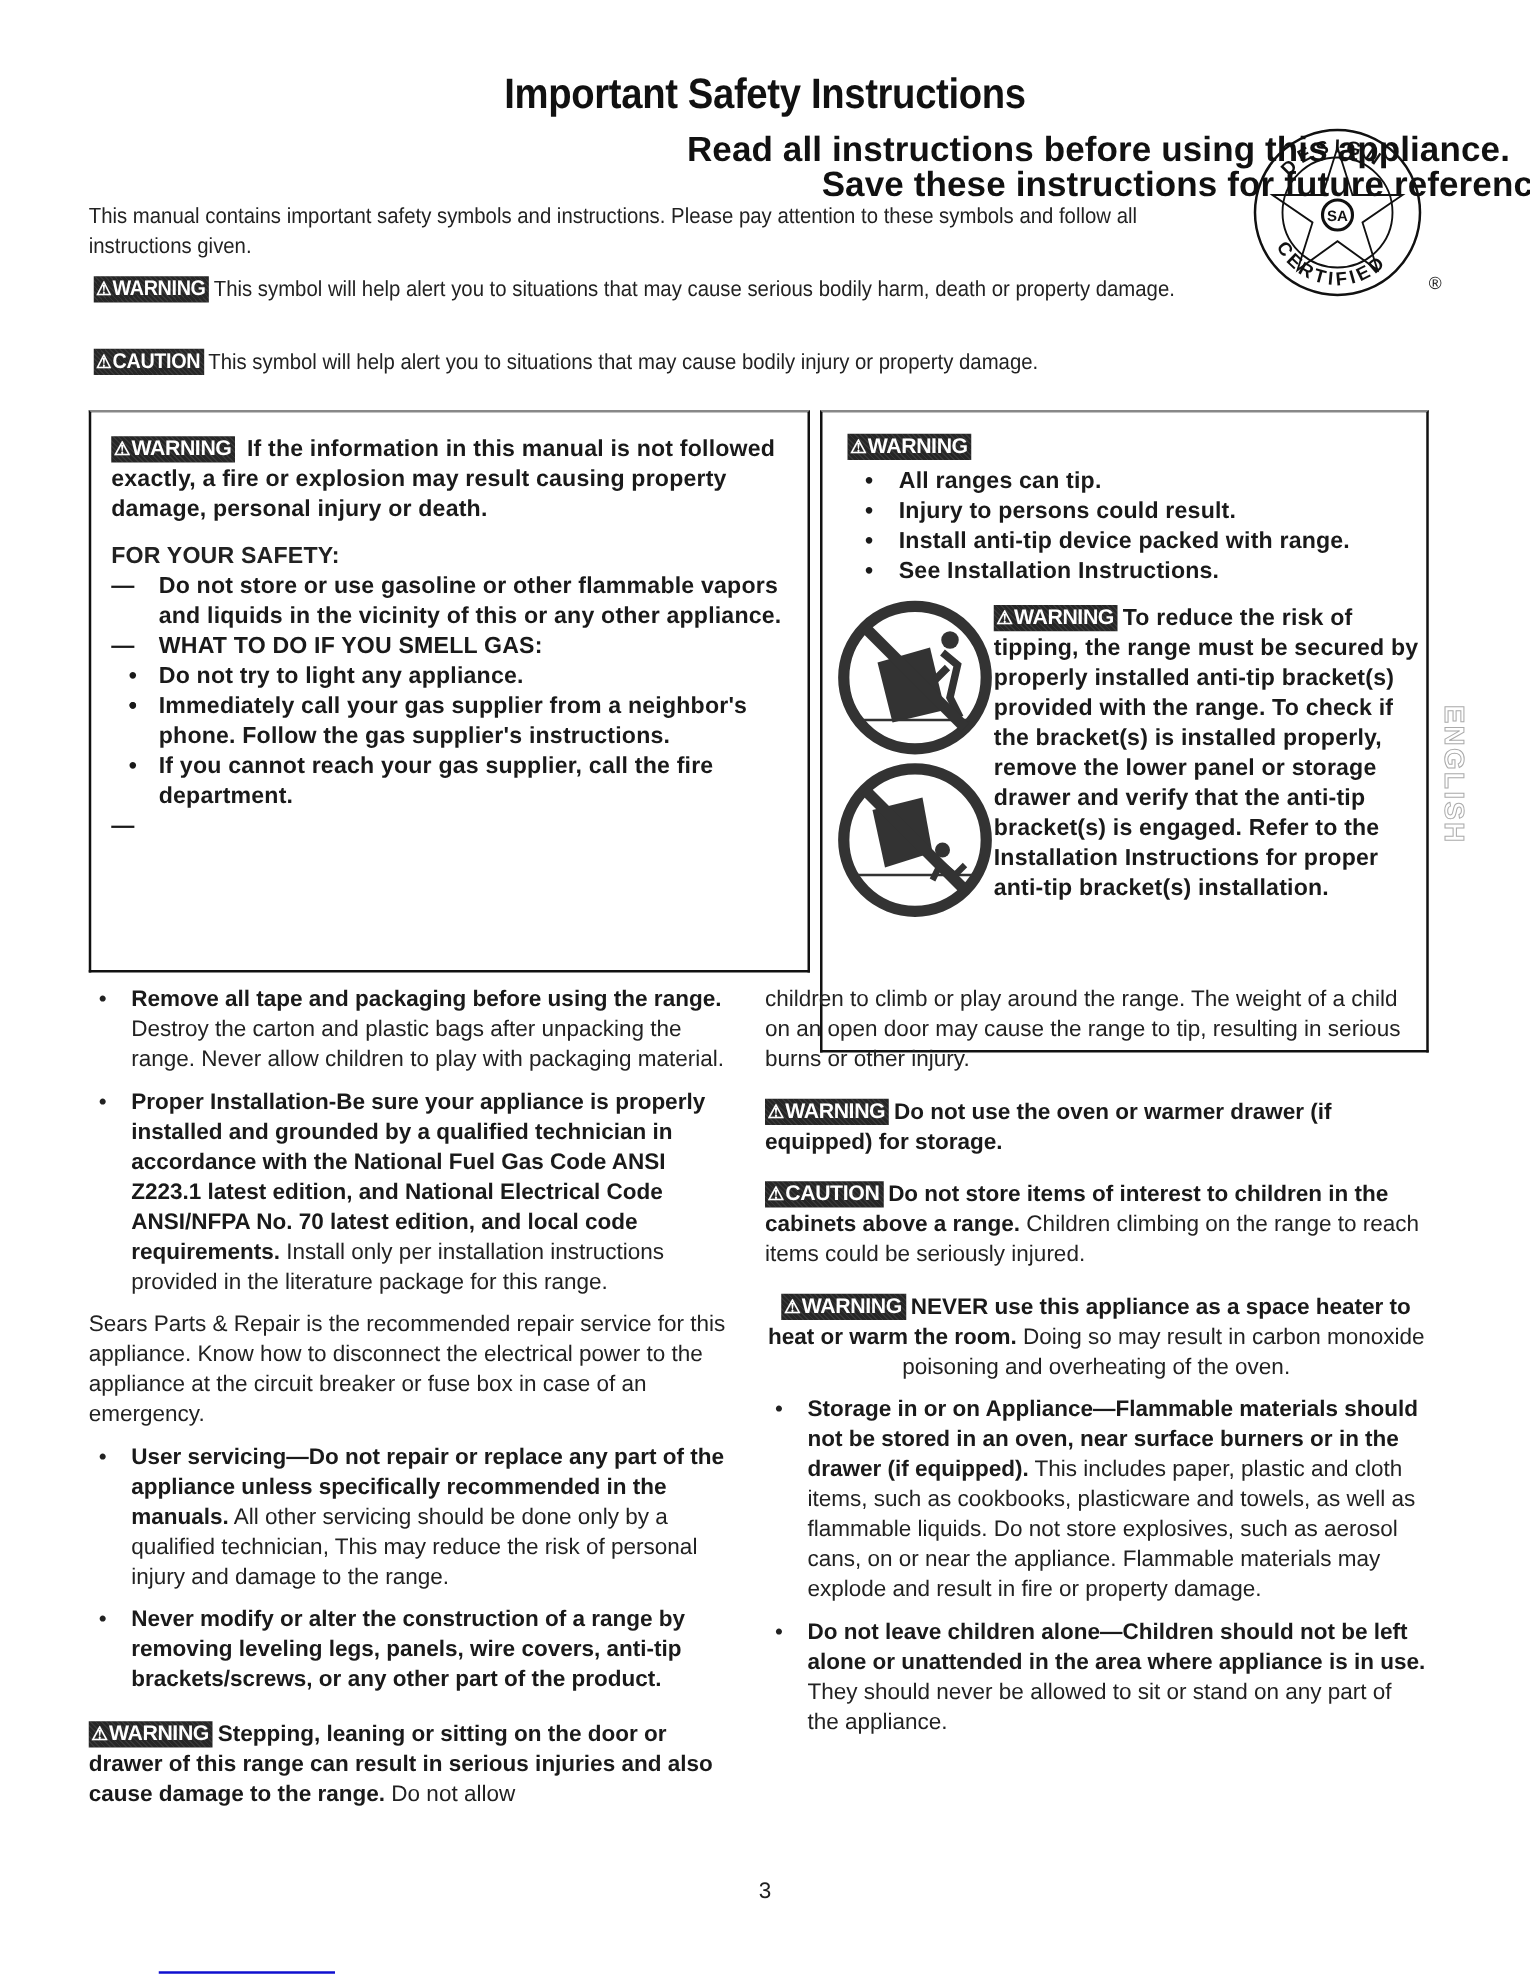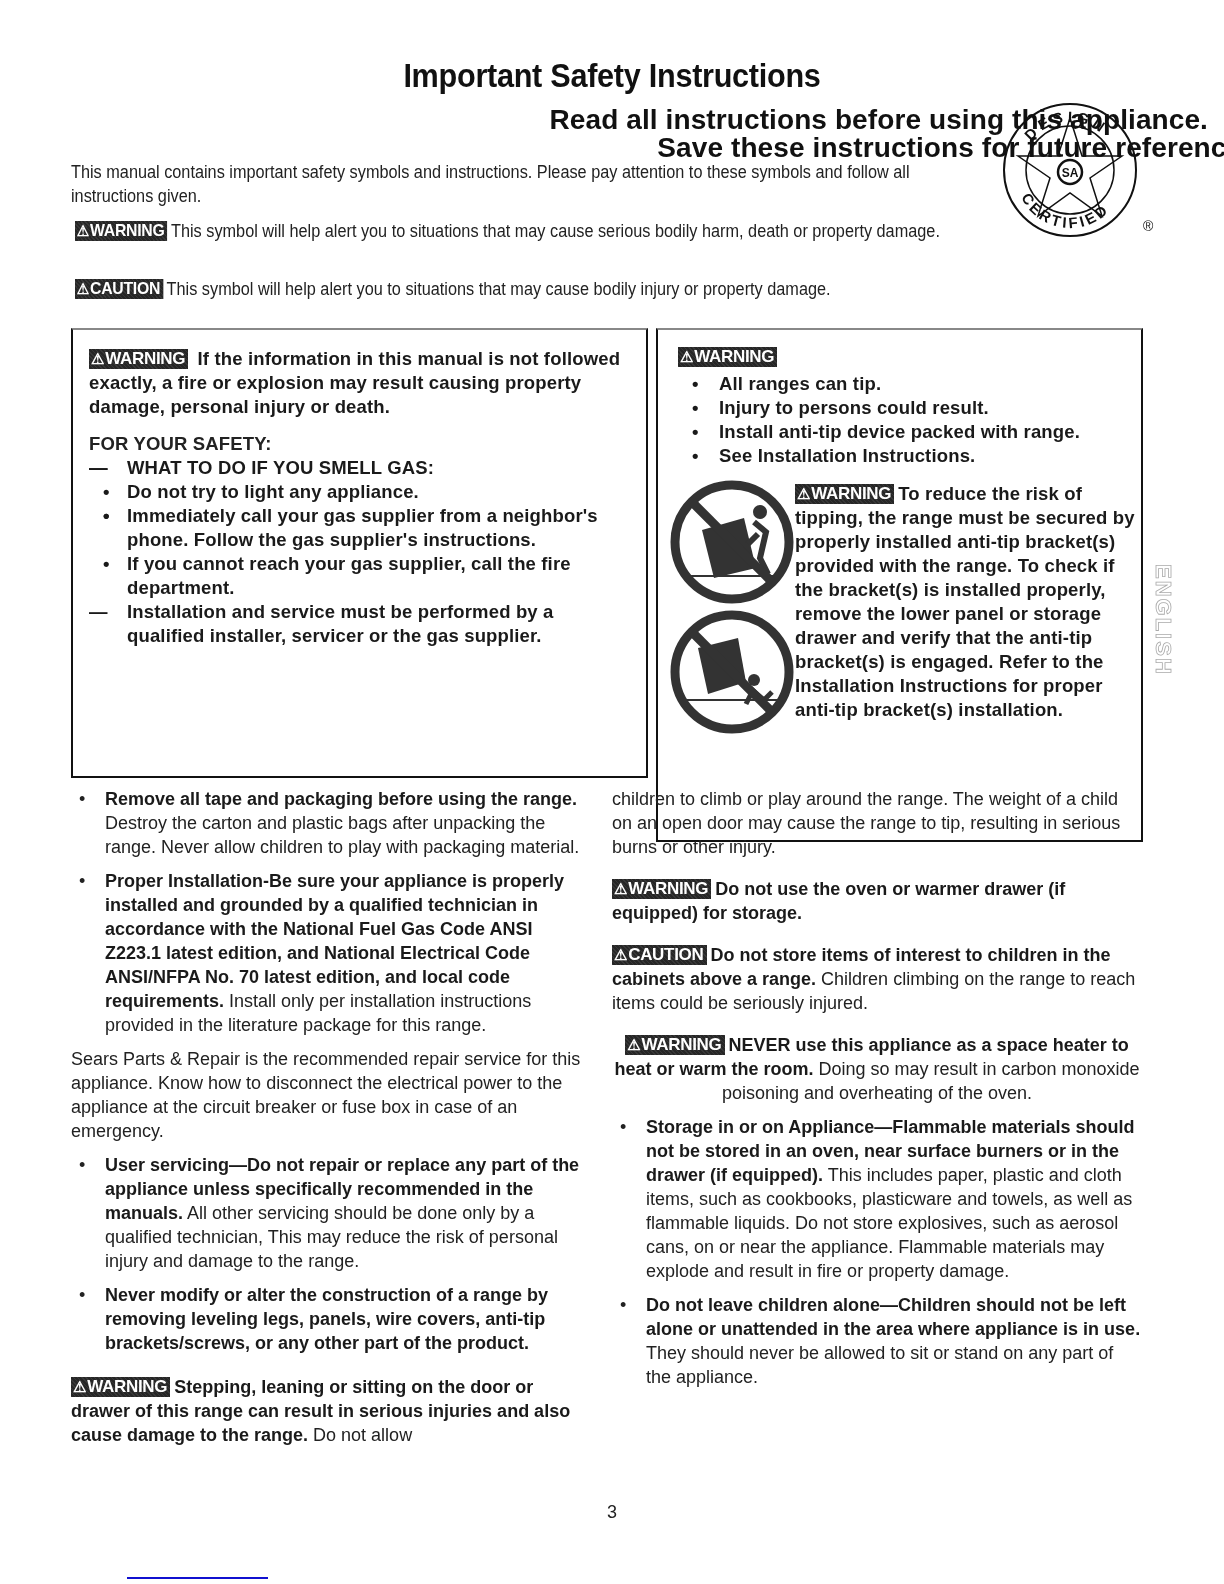--- a/index.html
+++ b/index.html
@@ -87,20 +87,21 @@
 <div class="abs box" style="left:71px; top:328px; width:577px; height:450px;">
   <div class="abs btext" style="left:16px; top:17px; width:545px;">
     <span class="badge"><span class="tri">⚠</span><span>WARNING</span></span>
     <span>If the information in this manual is not followed exactly, a fire or explosion may result causing property damage, personal injury or death.</span>
   </div>
   <div class="abs btext" style="left:16px; top:102px; font-weight:bold; color:#222;">FOR YOUR SAFETY:</div>
 
   <div class="abs btext" style="left:16px; top:126px; width:540px;">
     <div class="row" style="padding-left:38px;">
       <span class="dash">—</span>
+      <span>Do not store or use gasoline or other flammable vapors and liquids in the vicinity of this or any other appliance.</span>
     </div>
     <div class="row" style="padding-left:38px;">
       <span class="dash">—</span>
       <span>WHAT TO DO IF YOU SMELL GAS:</span>
     </div>
     <div class="row" style="padding-left:38px;">
       <span class="bul" style="left:14px;">•</span>
       <span>Do not try to light any appliance.</span>
     </div>
     <div class="row" style="padding-left:38px;">
@@ -109,21 +110,20 @@
     <div class="row" style="padding-left:38px;">
       <span class="bul" style="left:14px;">•</span>
       <span>Immediately call your gas supplier from a neighbor's phone. Follow the gas supplier's instructions.</span>
     </div>
     <div class="row" style="padding-left:38px;">
       <span class="bul" style="left:14px;">•</span>
       <span>If you cannot reach your gas supplier, call the fire department.</span>
     </div>
     <div class="row" style="padding-left:38px;">
       <span class="dash">—</span>
-      <span>Installation and service must be performed by a qualified installer, servicer or the gas supplier.</span>
     </div>
   </div>
 </div>
 
 <div class="abs box" style="left:656px; top:328px; width:487px; height:514px;">
   <div class="abs" style="left:20px; top:17px;">
     <span class="badge"><span class="tri">⚠</span><span>WARNING</span></span>
   </div>
   <div class="abs btext" style="left:22px; top:42px; width:450px;">
     <div class="row" style="padding-left:39px;"><span class="bul" style="left:12px;">•</span><span>All ranges can tip.</span></div>

